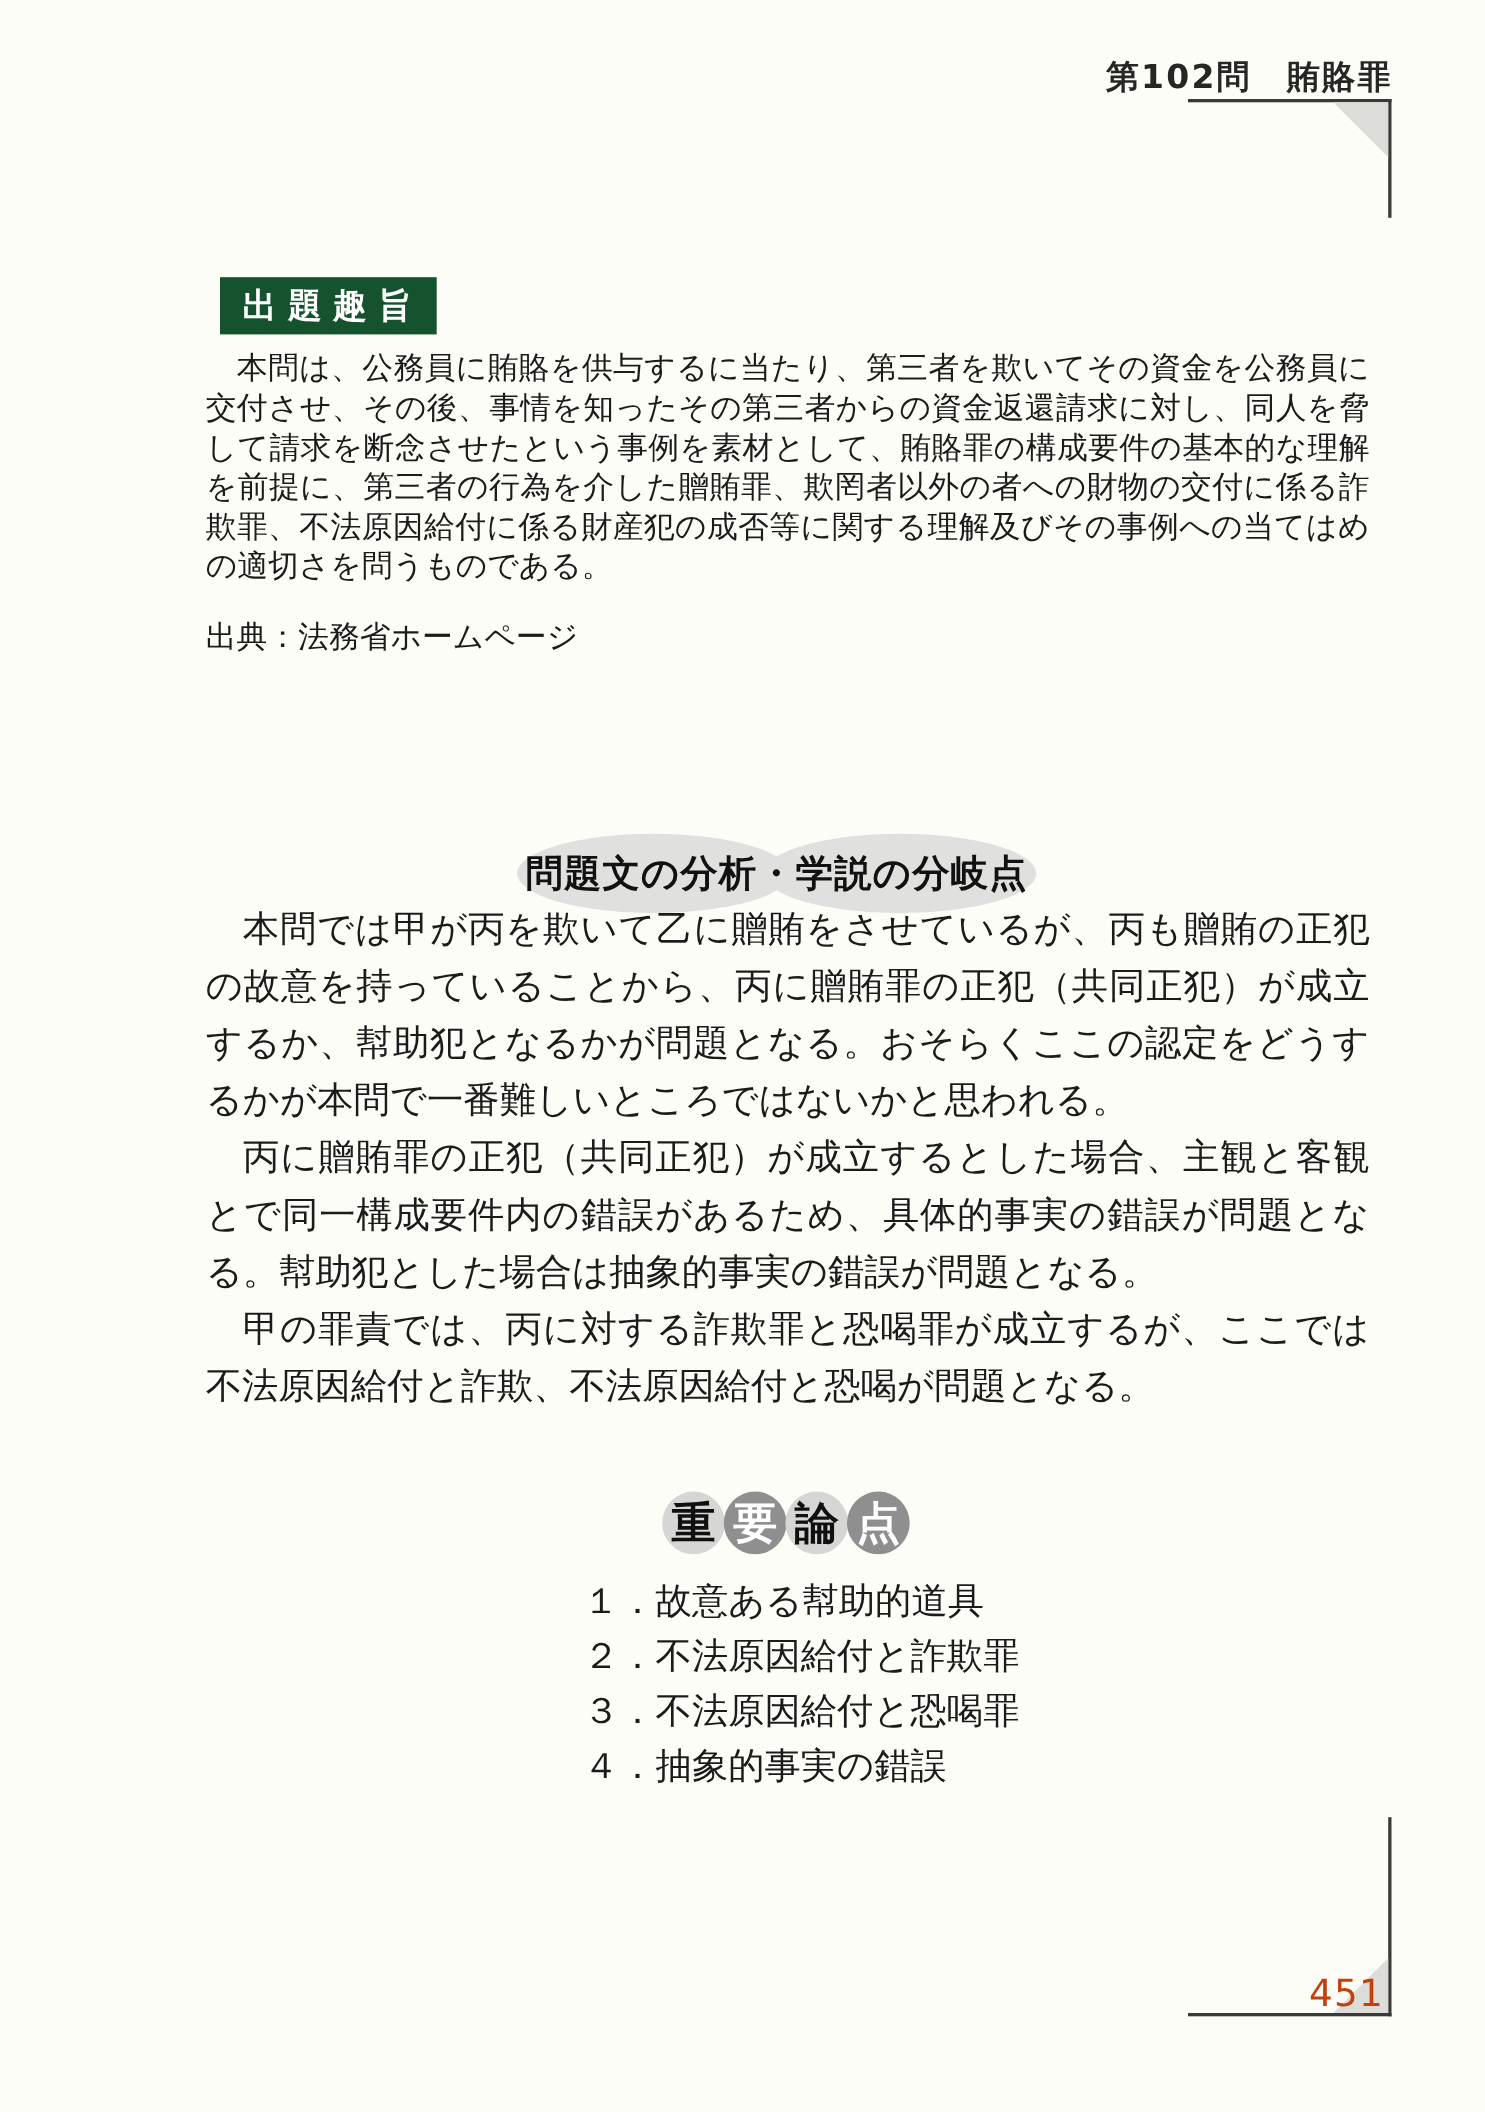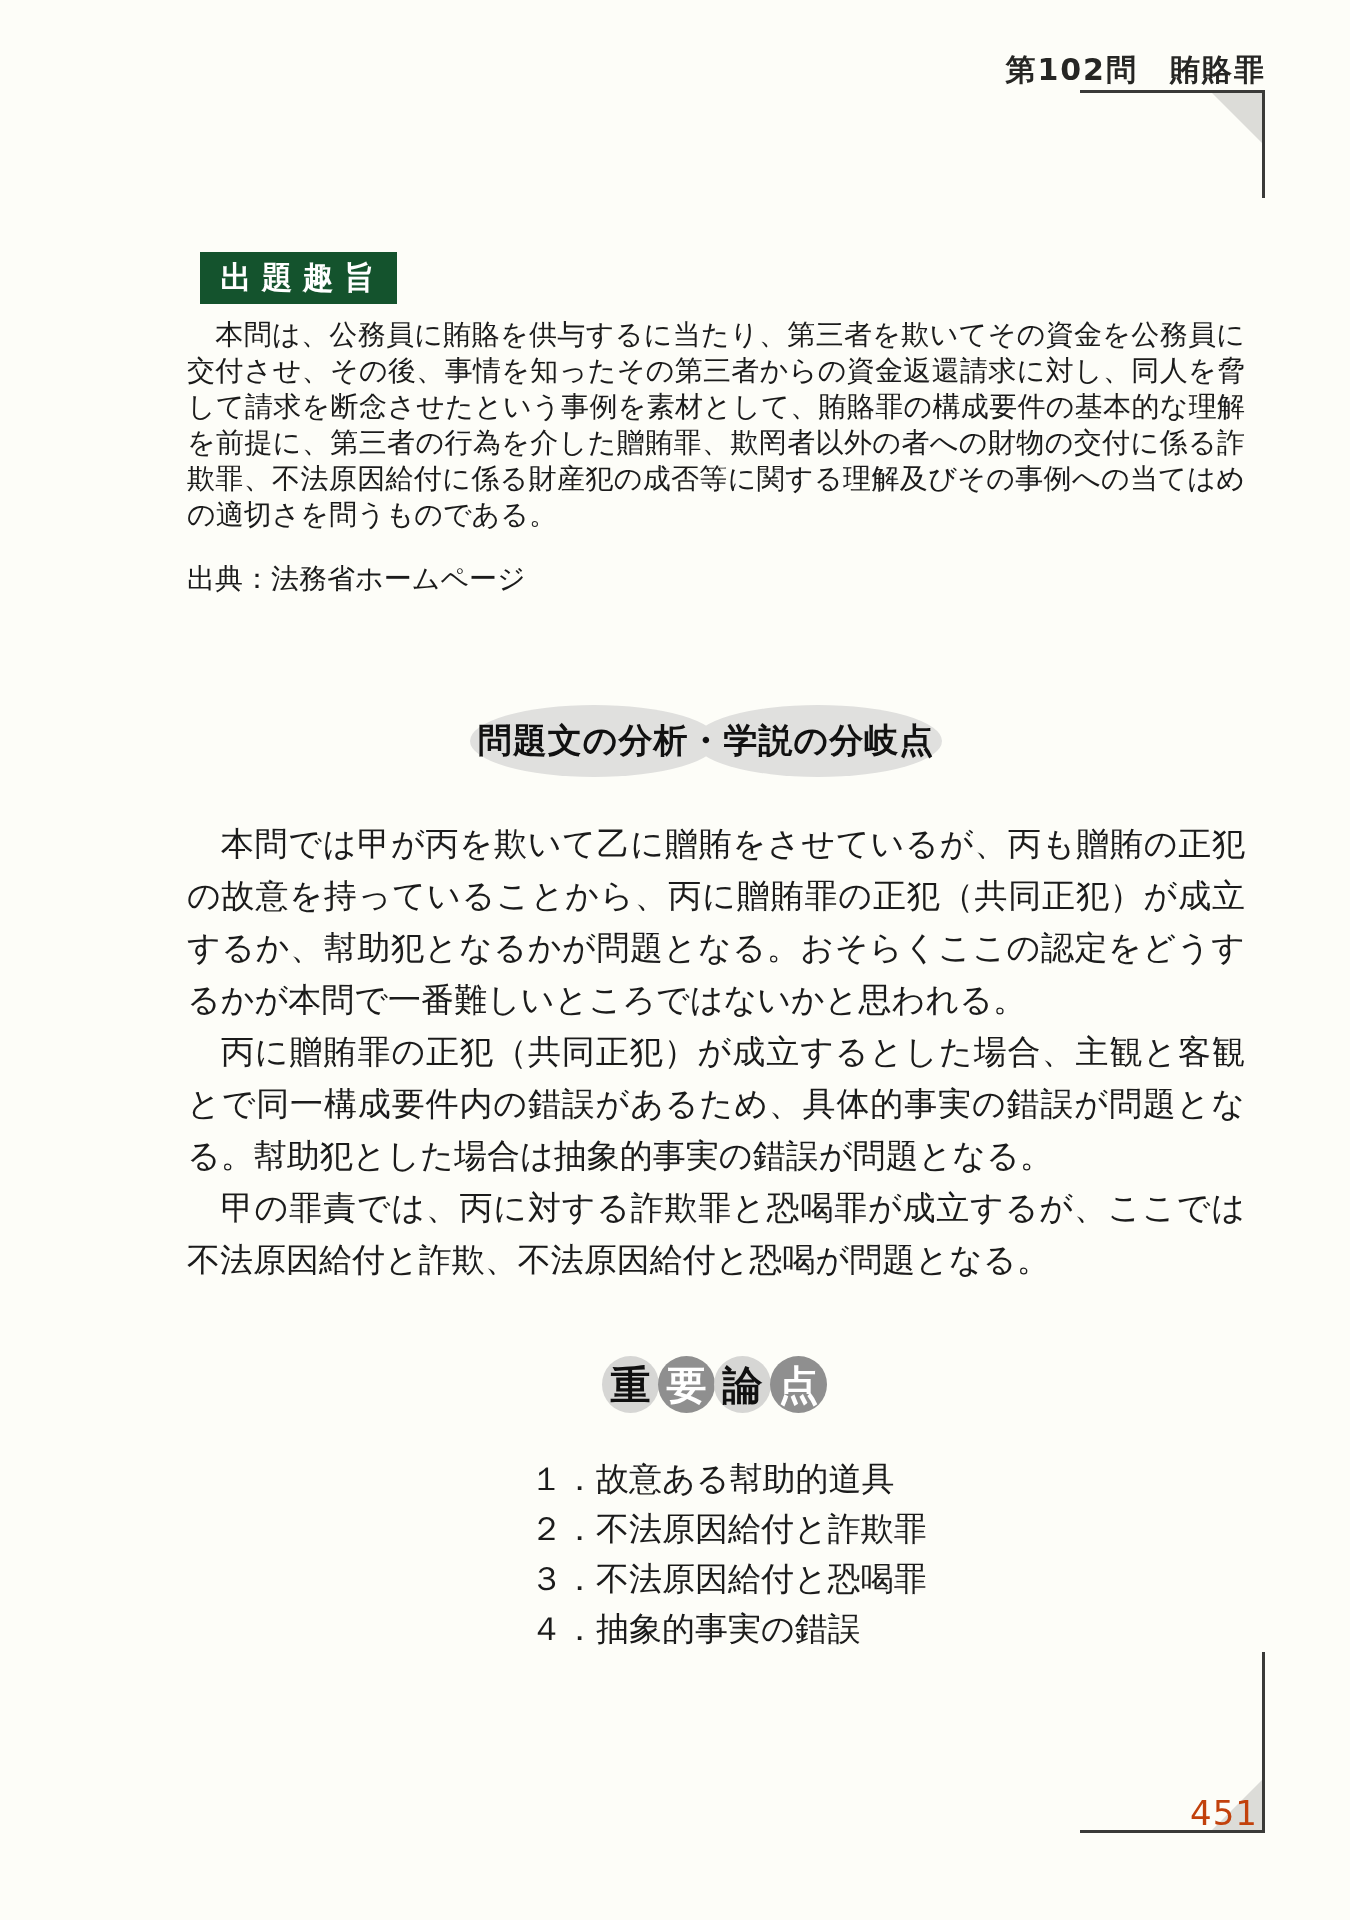--- a/index.html
+++ b/index.html
@@ -82,21 +82,21 @@
     position: absolute;
     left: 187px; top: 560px;
     width: 1058px;
     text-align: left;
     font-size: 28px;
   }
 
   
   .analysis-heading {
     position: absolute;
-    left: 470px; top: 705px;
+    left: 470px; top: 758px;
     width: 472px; height: 72px;
   }
   .analysis-heading .ellipse {
     position: absolute;
     top: 0;
     width: 248px; height: 72px;
     border-radius: 50%;
     background: #e0e0de;
   }
   .analysis-heading .ellipse-left  { left: 0; }
@@ -140,21 +140,20 @@
   }
   .kp-circle + .kp-circle { margin-left: -1px; }
   .kp-light { background: #d6d6d4; color: #101010; }
   .kp-dark  { background: #8f8f8f; color: #ffffff; }
 
   .keypoints-list {
     position: absolute;
     left: 530px; top: 1430px;
     font-size: 33px;
     line-height: 50px;
-    margin-top: 24px;
   }
 </style>
 </head>
 <body>
 
 <div class="page">
 
   <div class="header-title gothic">第102問　賄賂罪</div>
   <div class="rule rule-top-h"></div>
   <div class="rule rule-top-v"></div>

